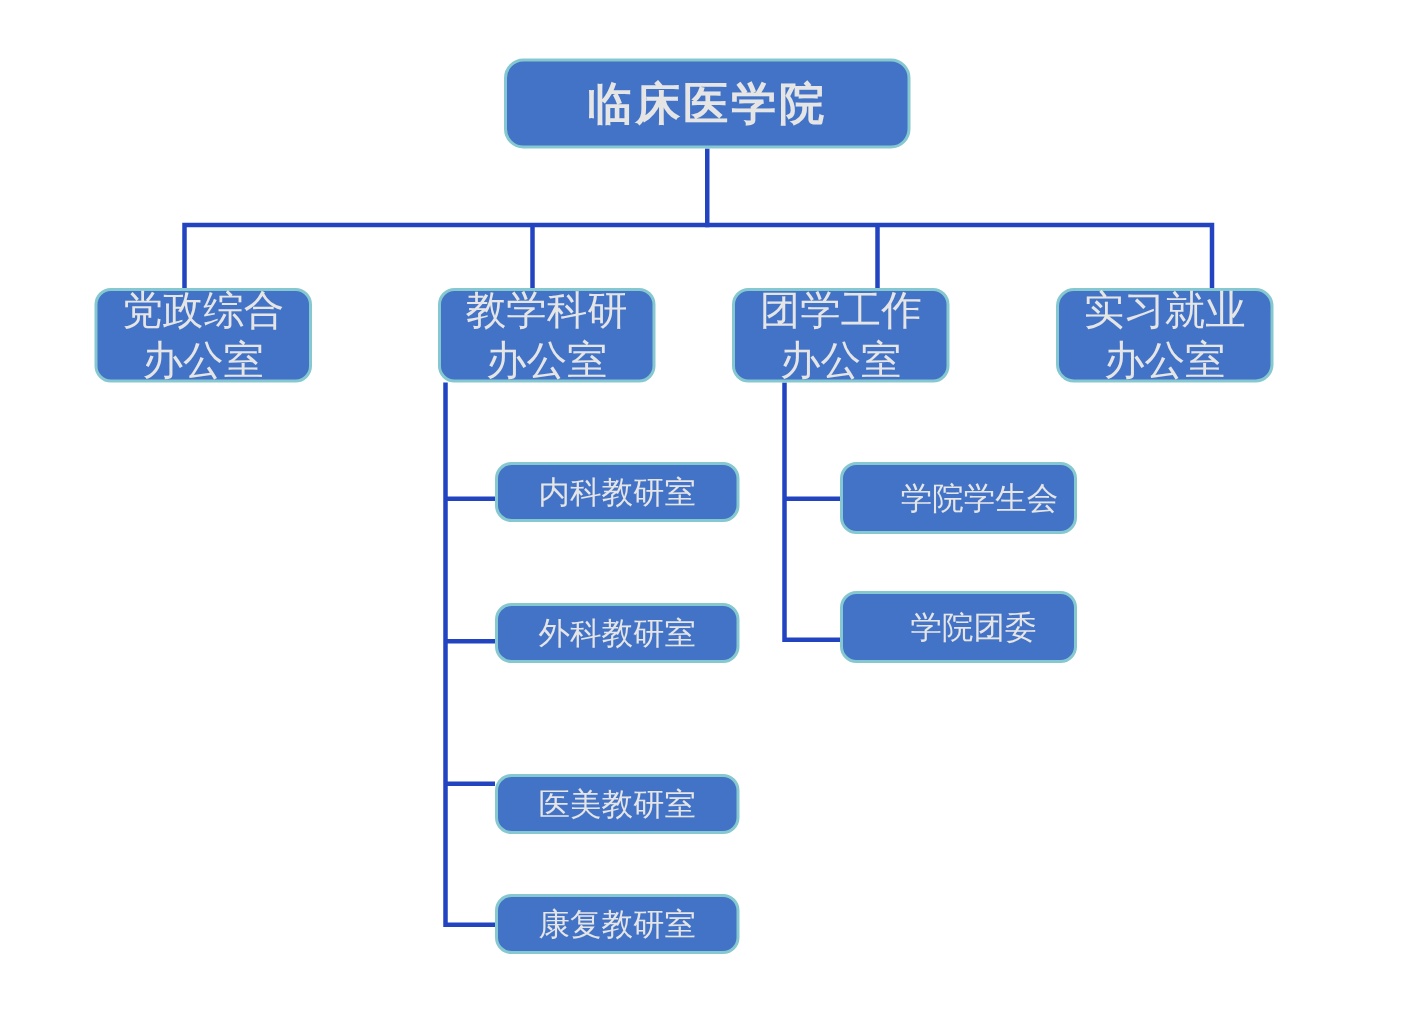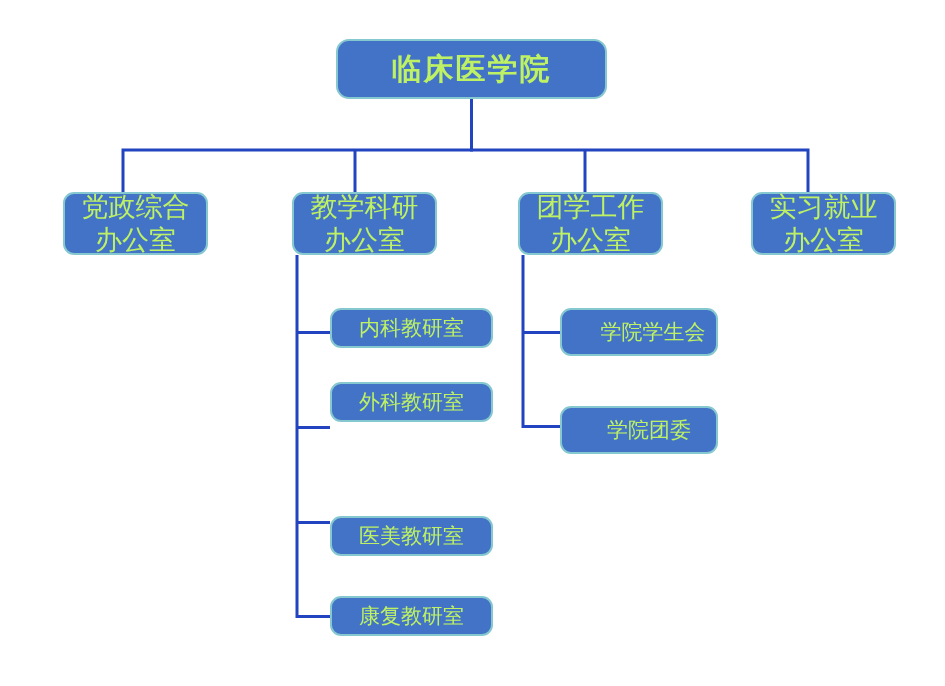--- a/index.html
+++ b/index.html
@@ -21,21 +21,21 @@
     left: 0;
     top: 0;
     z-index: 0;
   }
   .node {
     position: absolute;
     box-sizing: border-box;
     background: #4273c6;
     border: 2px solid #85c8cf;
     border-radius: 11px;
-    color: #bef264;
+    color: #e5e5e5;
     display: flex;
     align-items: center;
     justify-content: center;
     text-align: center;
     white-space: pre-line;
     z-index: 1;
   }
   .root-node {
     left: 336px; top: 39px;
     width: 271px; height: 60px;
@@ -45,37 +45,37 @@
     border-radius: 13px;
   }
   .dept-node {
     width: 145px; height: 63px;
     top: 192px;
     font-size: 27px;
     line-height: 1.22;
   }
   .dept-1 { left: 63px; }
   .dept-2 { left: 292px; }
-  .dept-3 { left: 518px; }
-  .dept-4 { left: 751px; }
+  .dept-3 { left: 488px; }
+  .dept-4 { left: 704px; border-radius: 12px; }
   .sub-node {
     left: 330px;
     width: 163px; height: 40px;
     font-size: 21px;
   }
   .sub-t1 { top: 308px; }
-  .sub-t2 { top: 382px; }
+  .sub-t2 { top: 402px; }
   .sub-t3 { top: 516px; }
   .sub-t4 { top: 596px; }
   .sub-y {
     left: 560px;
     width: 158px; height: 48px;
   }
   .sub-y1 { top: 308px; padding-left: 28px; }
-  .sub-y2 { top: 406px; padding-left: 20px; }
+  .sub-y2 { top: 394px; padding-left: 20px; }
 </style>
 </head>
 <body>
 
 <div id="canvas">
 
   <svg id="connectors" width="945" height="686" viewBox="0 0 945 686">
     <g fill="none" stroke-width="3" stroke-linecap="butt" stroke="#2244c0">
       <path d="M471.5,99 L471.5,151.5"></path>
       <path d="M123,192 L123,150 L808,150 L808,192"></path>

